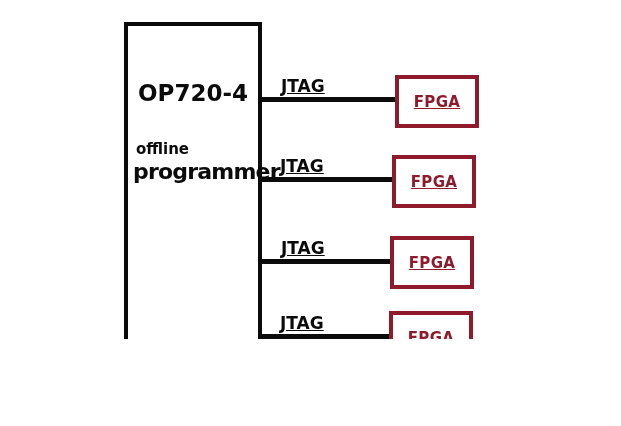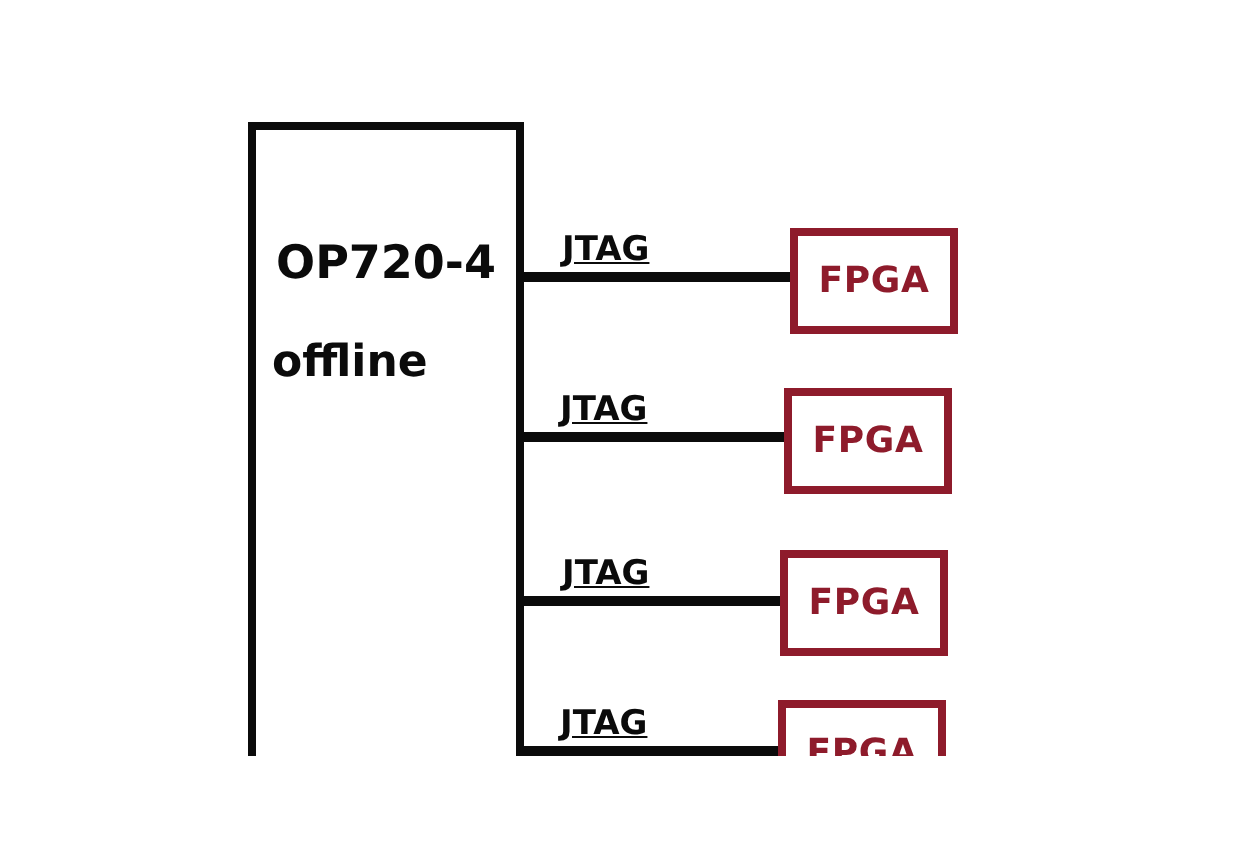--- a/index.html
+++ b/index.html
@@ -7,40 +7,39 @@
     --accent:#8e1b2b;
     --bg:#ffffff;
   }
   html,body{margin:0;padding:0;background:var(--bg);}
   .canvas{
     position:relative;
     width:621px;height:339px;
     background:var(--bg);
     overflow:hidden;
     font-family:"DejaVu Sans","Liberation Sans",sans-serif;
-    margin-top:39px;
   }
   
   .main-box{
     position:absolute;
     left:124px;top:22px;
     width:138px;height:389px;
     border:4px solid var(--ink);
     box-sizing:border-box;
     background:var(--bg);
   }
   .main-box .title{
     position:absolute;left:0;top:54px;width:100%;
     text-align:center;
     font-weight:bold;font-size:23px;color:var(--ink);
     white-space:nowrap;
   }
   .main-box .sub1{
-    position:absolute;left:8px;top:104px;
-    font-weight:bold;font-size:22px;color:var(--ink);
+    position:absolute;left:8px;top:114px;
+    font-weight:bold;font-size:15px;color:var(--ink);
     white-space:nowrap;
   }
   .main-box .sub2{
     position:absolute;left:5px;top:133px;
     font-weight:bold;font-size:22px;color:var(--ink);
     letter-spacing:-0.8px;white-space:nowrap;
   }
   
   .wire{position:absolute;height:5px;background:var(--ink);}
   .w1{left:259px;top:97px;width:136px;}
@@ -61,36 +60,38 @@
   
   .fpga-box{
     position:absolute;
     width:84px;height:53px;
     border:4px solid var(--accent);
     box-sizing:border-box;
     background:var(--bg);
     display:flex;align-items:center;justify-content:center;
   }
   .fpga-box span{
-    font-weight:bold;font-size:18px;color:var(--accent);
+    font-weight:bold;font-size:15px;color:var(--accent);
     letter-spacing:0.3px;
+    text-decoration:underline;
   }
   .f1{left:395px;top:75px;}
   .f2{left:392px;top:155px;}
   .f3{left:390px;top:236px;}
   .f4{left:389px;top:311px;}
 </style>
 </head>
 <body>
 
 <div class="canvas">
 
   <div class="main-box">
     <div class="title">OP720-4</div>
     <div class="sub1">offline</div>
+    <div class="sub2">programmer</div>
   </div>
 
   <div class="wire w1"></div>
   <div class="bus-label l1">JTAG</div>
   <div class="fpga-box f1">
     <span>FPGA</span>
   </div>
 
   <div class="wire w2"></div>
   <div class="bus-label l2">JTAG</div>

